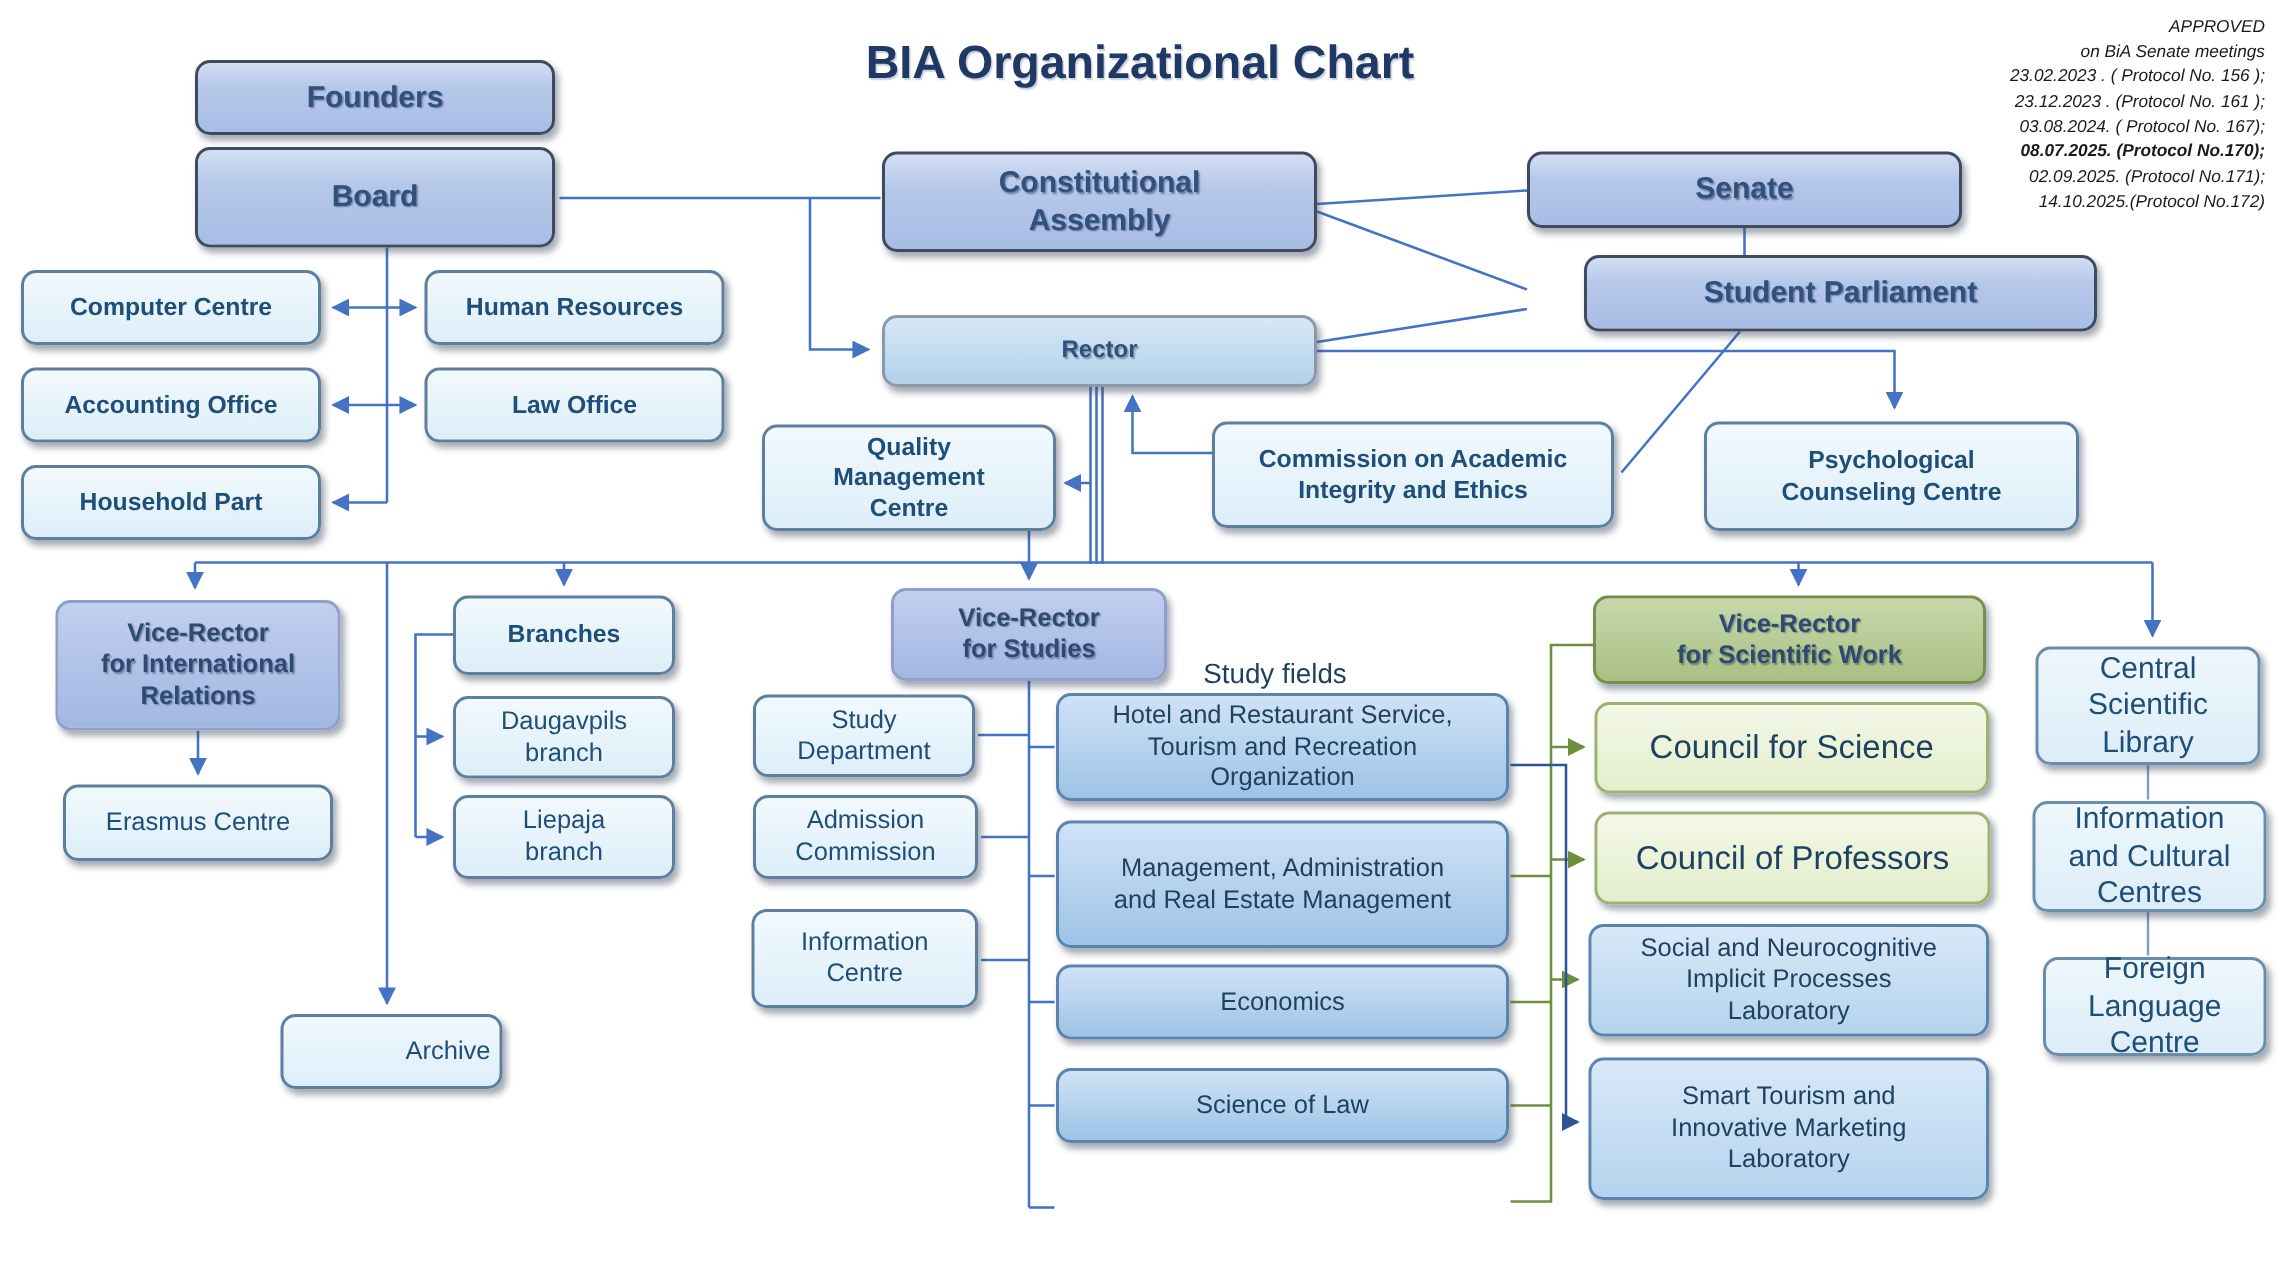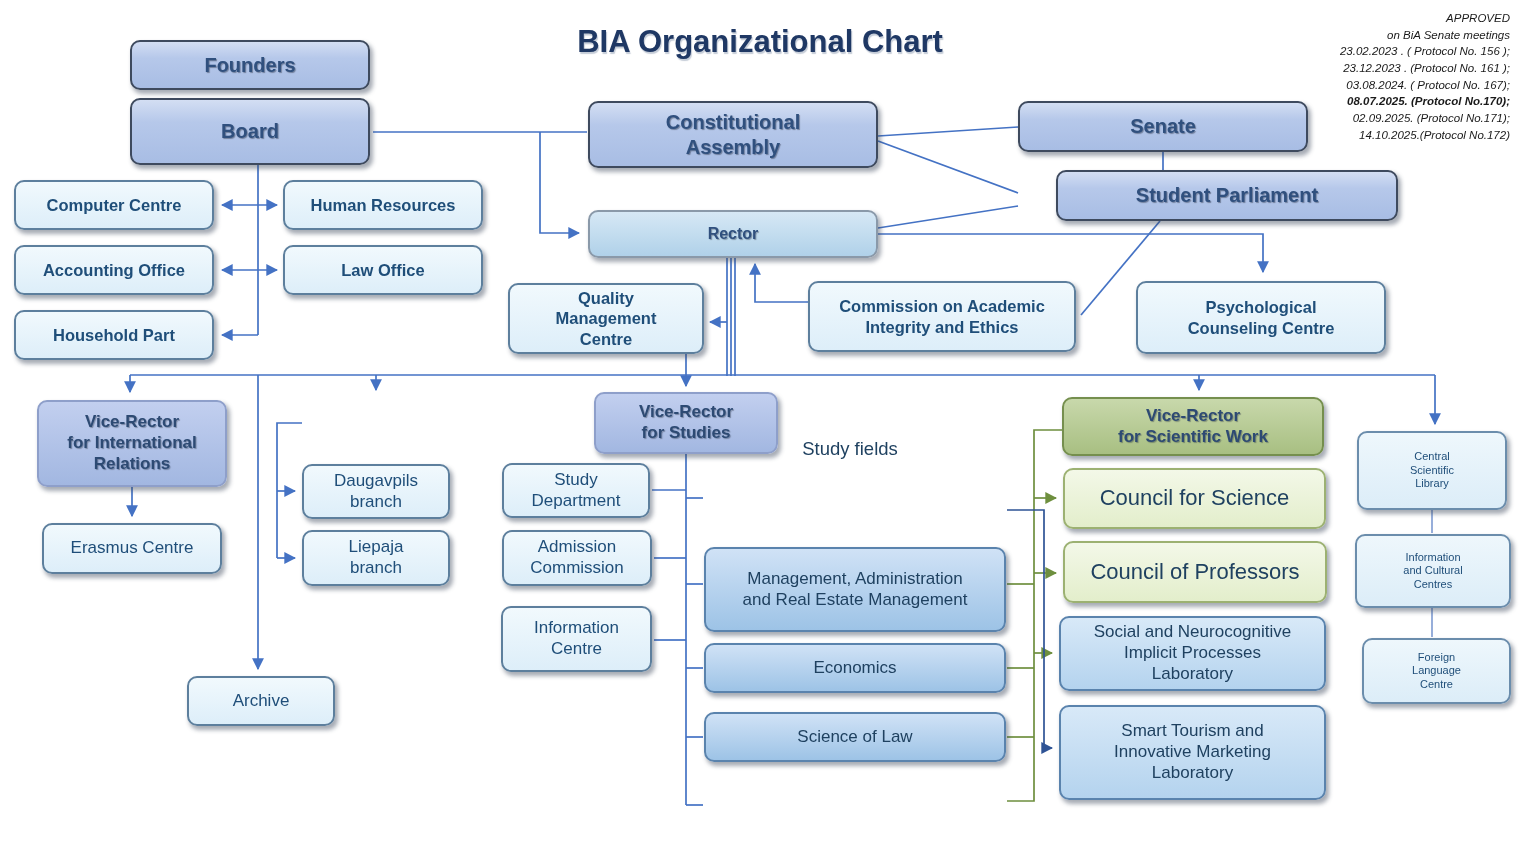--- a/index.html
+++ b/index.html
@@ -32,21 +32,21 @@
     border:2px solid #8a99a9;color:#30507e;font-weight:bold;font-size:16px;
     text-shadow:1px 1px 1px rgba(35,45,65,.4);
   }
   .b-light{
     background:linear-gradient(180deg,#f1f9fd 0%,#ddeef9 100%);
     border:2px solid #5d7f9d;color:#1f4e79;font-weight:bold;font-size:16.5px;
   }
   .b-light.reg,.b-right{font-weight:normal;font-size:17px;}
   .b-right{
     background:linear-gradient(180deg,#eef7fc 0%,#dcedf8 100%);
-    border:2px solid #6b8dac;color:#1f4e79;font-size:11px;
+    border:2px solid #6b8dac;color:#1f4e79;font-size:20px;
     position:absolute;border-radius:10px;display:flex;align-items:center;justify-content:center;
   }
   .b-peri{
     background:linear-gradient(180deg,#c2cfef 0%,#a2b7e1 100%);
     border:2px solid #8e9fca;color:#2d4a73;font-weight:bold;font-size:17px;
     text-shadow:1px 1px 1px rgba(35,45,65,.4);
   }
   .b-field{
     background:linear-gradient(180deg,#d0e2f6 0%,#9dc3e6 100%);
     border:2px solid #5a83ad;color:#1f4160;font-size:17px;
@@ -230,49 +230,57 @@
     </div>
 
   <div class="box b-peri" style="left:37px;top:400px;width:190px;height:87px;">
       <span class="lbl">Vice-Rector
 for International
 Relations</span>
     </div>
   <div class="box b-light reg" style="left:42px;top:523px;width:180px;height:51px;">
       <span class="lbl">Erasmus Centre</span>
     </div>
+  <div class="box b-light" style="left:302px;top:397px;width:148px;height:53px;">
+      <span class="lbl">Branches</span>
+    </div>
   <div class="box b-light reg" style="left:302px;top:464px;width:148px;height:55px;">
       <span class="lbl">Daugavpils
 branch</span>
     </div>
   <div class="box b-light reg" style="left:302px;top:530px;width:148px;height:56px;">
       <span class="lbl">Liepaja
 branch</span>
     </div>
-  <div class="box b-light reg" style="left:187px;top:676px;width:148px;height:50px;">
+  <div class="box b-light reg" style="left:187px;top:676px;width:148px;height:50px;justify-content:flex-end;">
       <span class="lbl">Archive</span>
     </div>
 
   <div class="box b-peri" style="left:594px;top:392px;width:184px;height:62px;">
       <span class="lbl">Vice-Rector
 for Studies</span>
     </div>
   <div class="box b-light reg" style="left:502px;top:463px;width:148px;height:55px;">
       <span class="lbl">Study
 Department</span>
     </div>
   <div class="box b-light reg" style="left:502px;top:530px;width:150px;height:56px;">
       <span class="lbl">Admission
 Commission</span>
     </div>
   <div class="box b-light reg" style="left:501px;top:606px;width:151px;height:66px;">
       <span class="lbl">Information
 Centre</span>
     </div>
 
+  <div class="box b-field" style="left:704px;top:462px;width:302px;height:72px;">
+      <span class="lbl">Hotel and Restaurant Service,
+Tourism and Recreation
+Organization</span>
+    </div>
   <div class="box b-field" style="left:704px;top:547px;width:302px;height:85px;">
       <span class="lbl">Management, Administration
 and Real Estate Management</span>
     </div>
   <div class="box b-field" style="left:704px;top:643px;width:302px;height:50px;">
       <span class="lbl">Economics</span>
     </div>
   <div class="box b-field" style="left:704px;top:712px;width:302px;height:50px;">
       <span class="lbl">Science of Law</span>
     </div>

